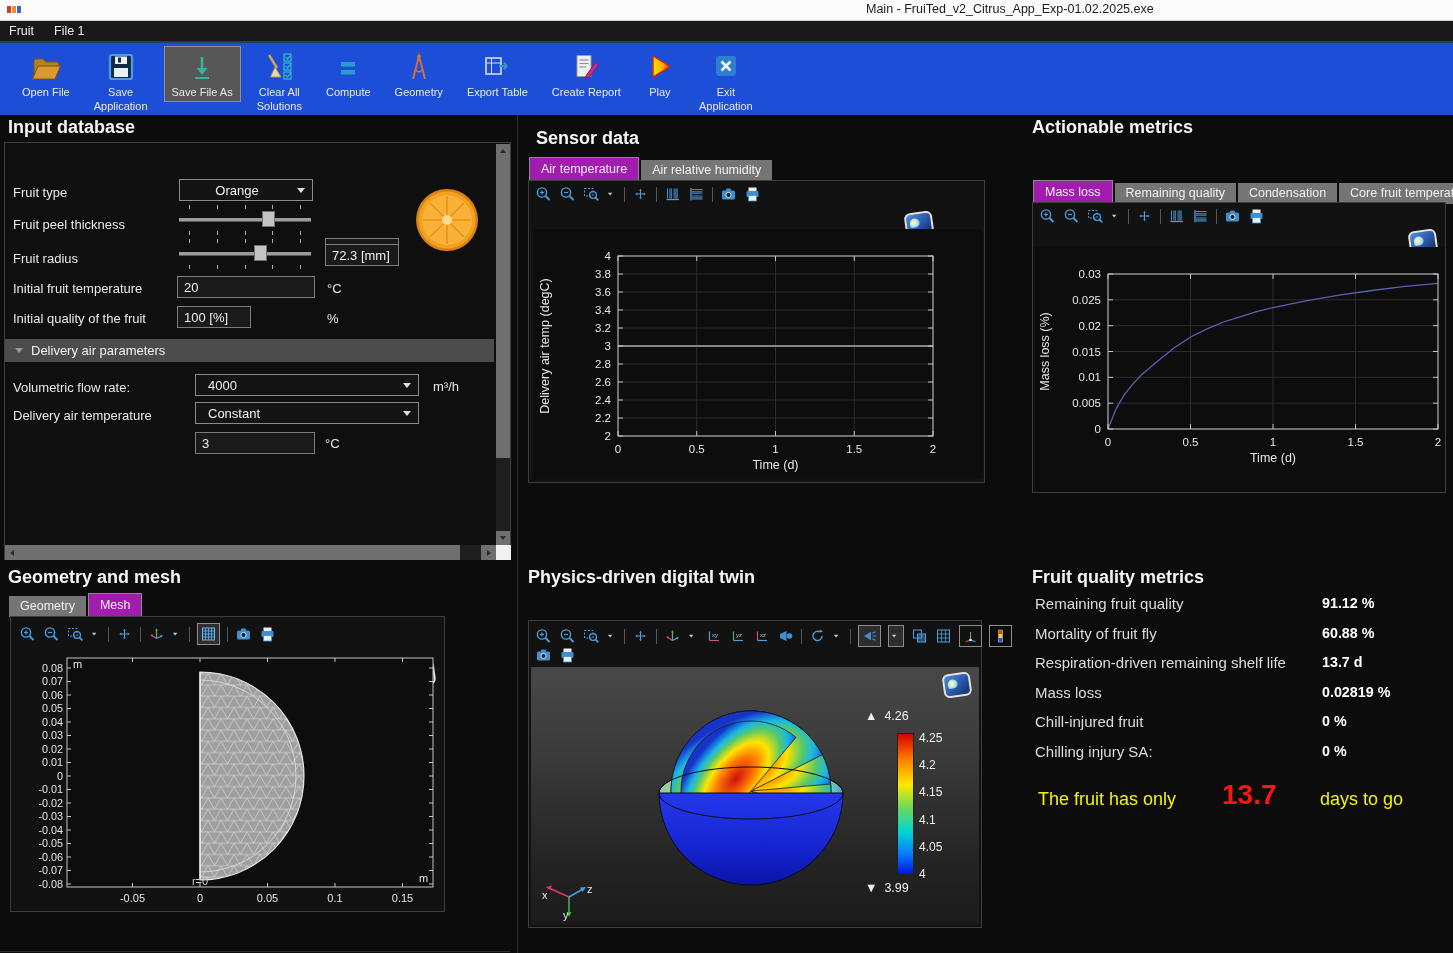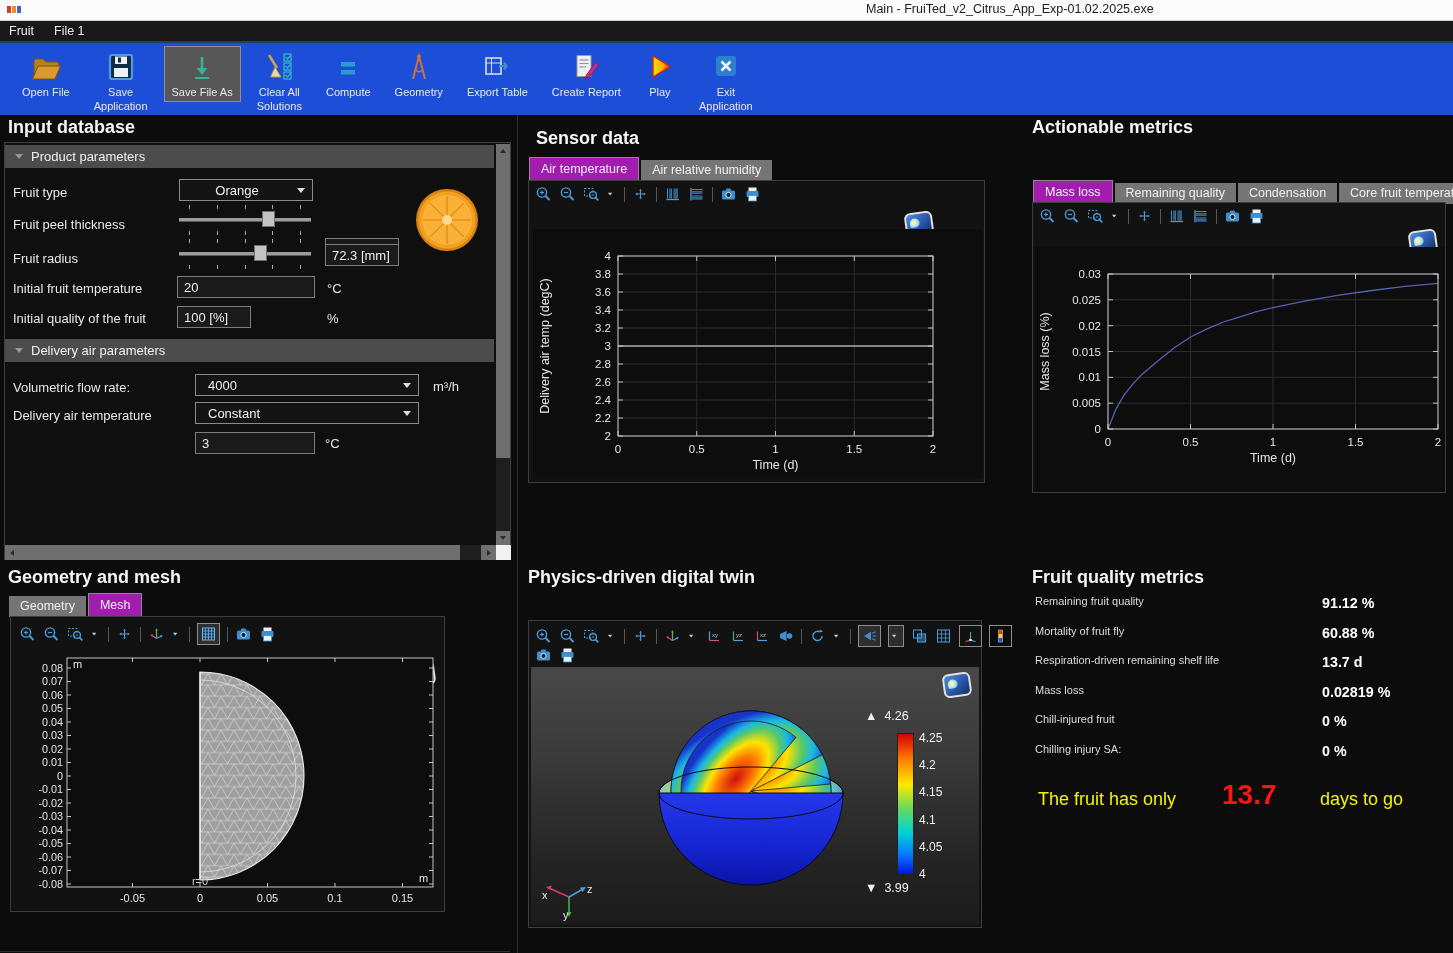--- a/index.html
+++ b/index.html
@@ -54,21 +54,21 @@
   .pt-sep{width:1px;height:15px;background:#565656;}
   .badge{position:absolute;width:24px;height:20px;border:2px solid #e2e2e2;border-radius:6px;background:linear-gradient(140deg,#4d8ede 0%,#2a56a8 55%,#123064 100%);transform:rotate(-8deg);}
   .badge i{position:absolute;left:3px;top:4px;width:10px;height:9px;border-radius:50% 50% 50% 20%;background:radial-gradient(circle at 40% 45%,#f8f3b0 0 20%,#9fdcf6 55%,#2a6ab8 100%);}
   .chart-svg{position:absolute;}
   .chart-svg text{font-family:"Liberation Sans",sans-serif;}
   .twin-view{position:absolute;background:linear-gradient(#484848 0%,#3a3a3a 35%,#242424 75%,#1b1b1b 100%);}
   .cbar{position:absolute;width:15px;background:linear-gradient(#d40000 0%,#ff7d00 18%,#ffe800 36%,#62d862 54%,#00d4d4 70%,#0a78ff 86%,#0014dc 100%);border:1px solid #222;}
   .cb-label{position:absolute;color:#f2f2f2;font-size:12px;}
   .cb-marker{position:absolute;color:#f2f2f2;font-size:12.5px;display:flex;align-items:center;gap:7px;}
   .fq-row{position:absolute;left:0;width:414px;}
-  .fq-label{position:absolute;left:3px;color:#dcdcdc;font-size:11px;white-space:nowrap;}
+  .fq-label{position:absolute;left:3px;color:#dcdcdc;font-size:15px;white-space:nowrap;}
   .fq-value{position:absolute;left:290px;color:#ffffff;font-size:14.3px;font-weight:bold;white-space:nowrap;}
   .warn{position:absolute;white-space:nowrap;}
 </style>
 </head>
 <body>
 
 <div class="titlebar">
   <span class="app-logo">
       <i style="background:#d43c2a"></i>
       <i style="background:#e8902a"></i>
@@ -201,24 +201,20 @@
 Application</span>
     </div>
   </div>
 
 <div class="main">
   <div class="vdivider"></div>
   <div class="hdivider"></div>
 
   <div class="h1" style="left:8px;top:2px;">Input database</div>
   <div class="panel" style="left:4px;top:27px;width:507px;height:418px;background:#0f0f0f;">
-    <div class="sec-header" style="top:2px;width:489px;">
-        <span class="sec-tri"></span>
-        <span>Product parameters</span>
-      </div>
 
     <div class="flabel" style="left:8px;top:42px;">Fruit type</div>
     <div class="dd centered" style="left:174px;top:36px;width:134px;height:22px;">
         <span>Orange</span>
         <span class="dd-caret"></span>
       </div>
 
     <div class="flabel" style="left:8px;top:74px;">Fruit peel thickness</div>
     <div class="ticks" style="left:174px;top:62px;width:132px;">
         <i></i>

